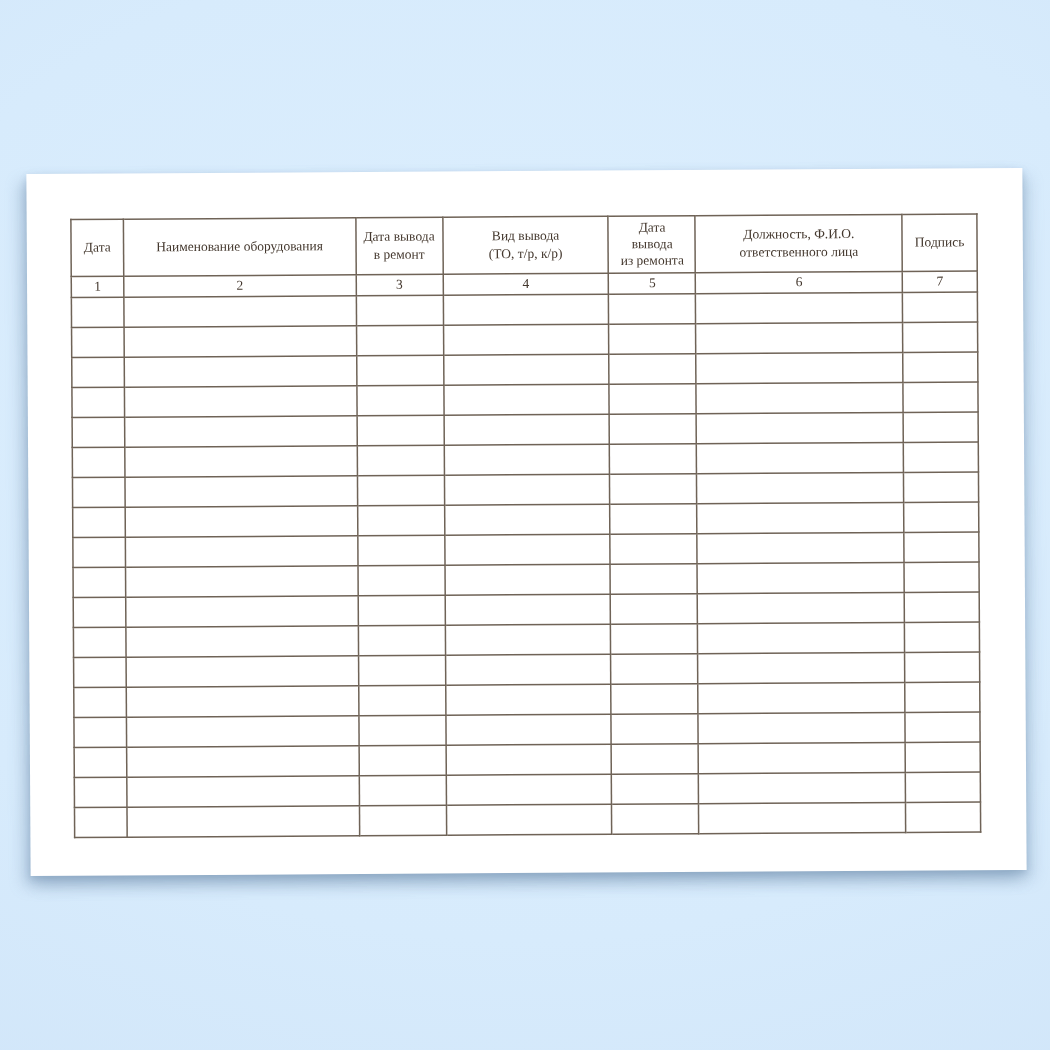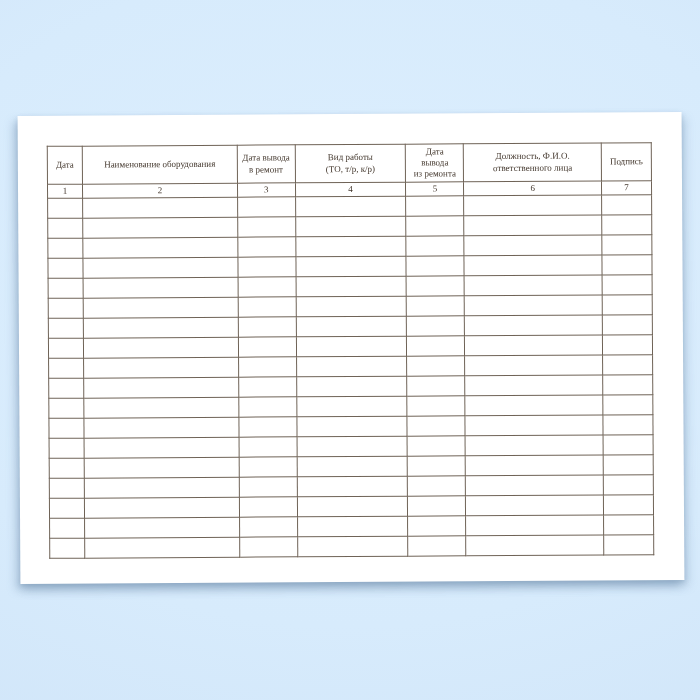--- a/index.html
+++ b/index.html
@@ -82,21 +82,21 @@
         <col style="width:9.59%">
         <col style="width:22.80%">
         <col style="width:8.26%">
       </colgroup>
       <thead>
         <tr class="header-row">
           <th>Дата</th>
           <th>Наименование оборудования</th>
           <th>Дата вывода
 в ремонт</th>
-          <th>Вид работы
+          <th>Вид вывода
 (ТО, т/р, к/р)</th>
           <th>Дата
 вывода
 из ремонта</th>
           <th>Должность, Ф.И.О.
 ответственного лица</th>
           <th>Подпись</th>
         </tr>
         <tr class="numbers-row">
           <td>1</td>

